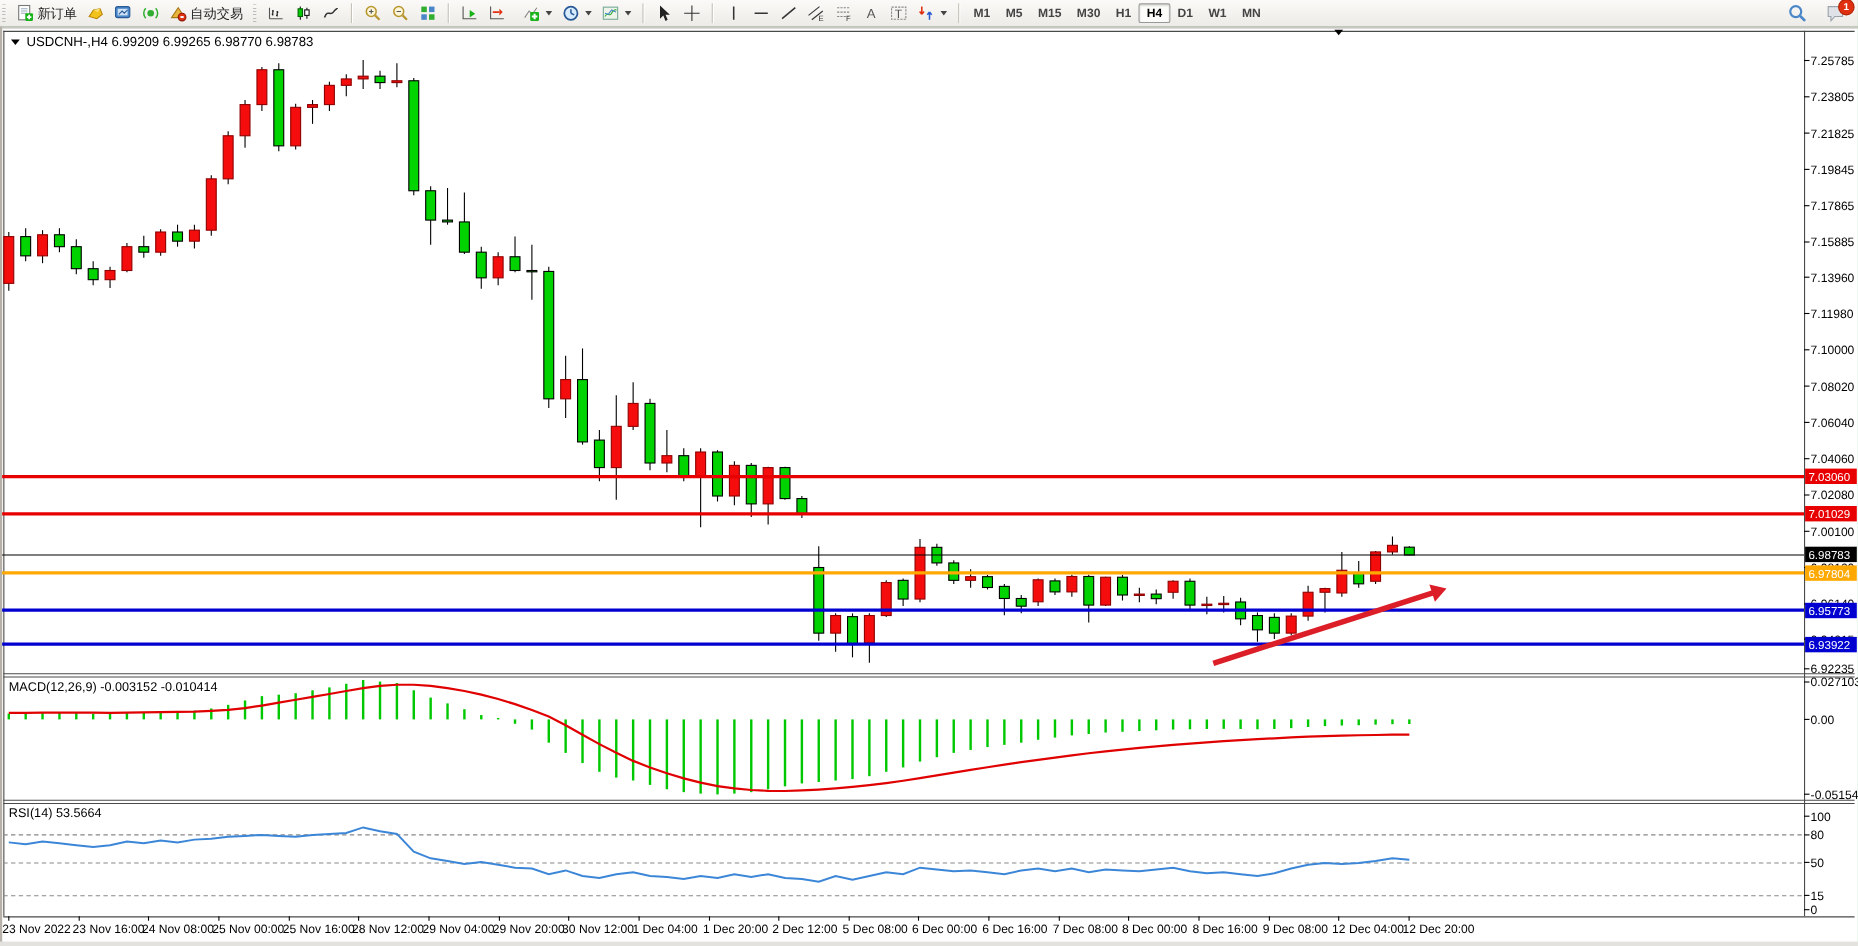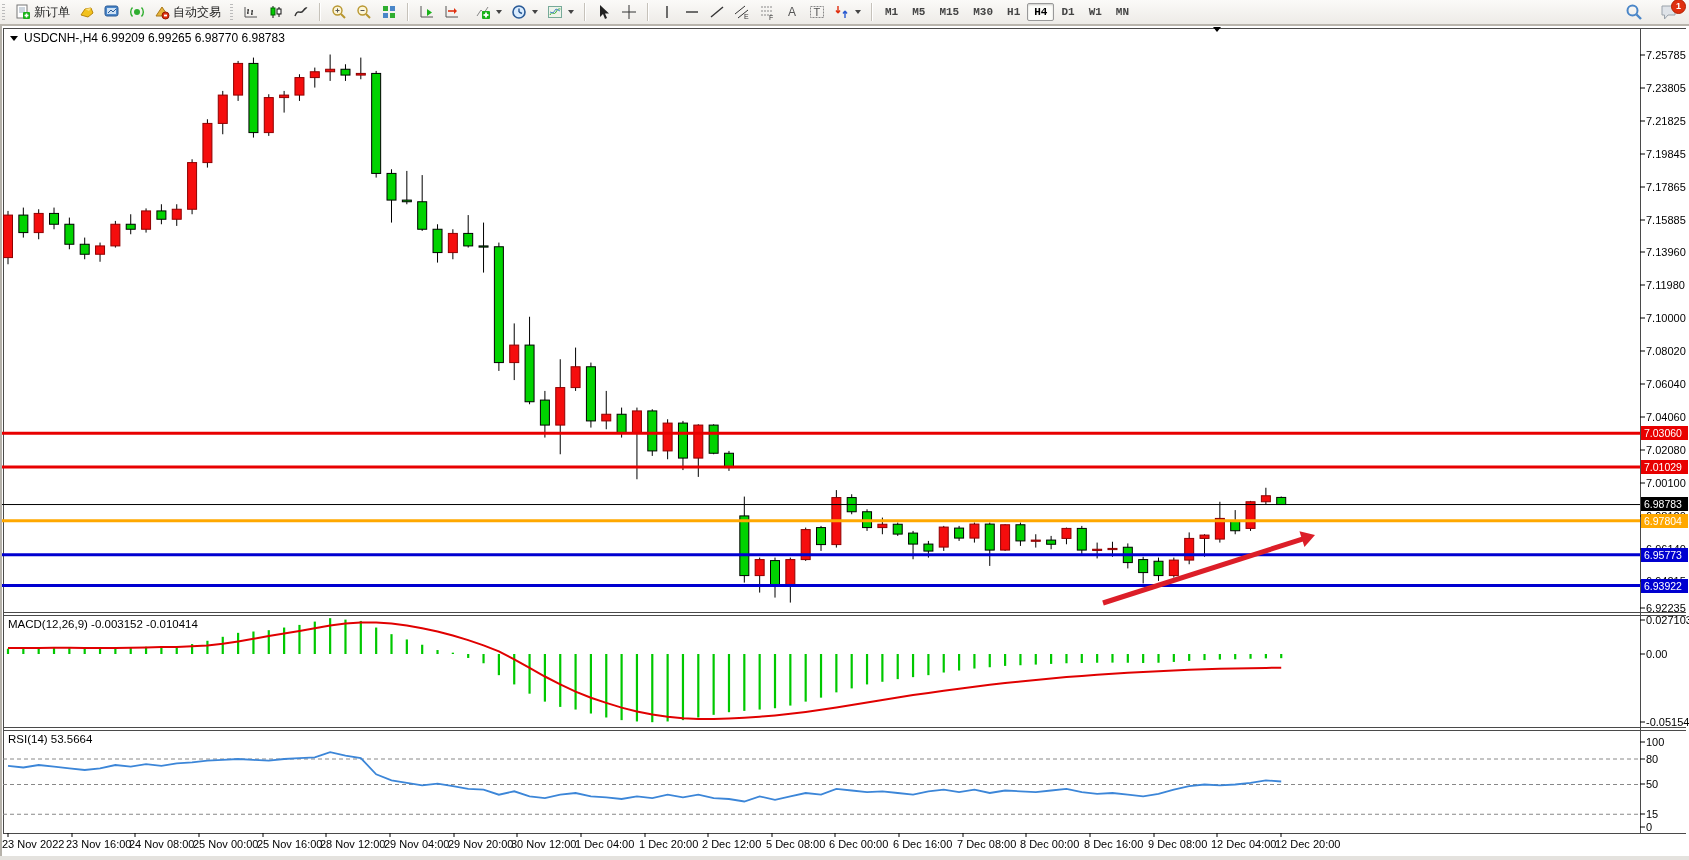--- a/index.html
+++ b/index.html
@@ -8,21 +8,21 @@
   #toolbar{position:absolute;top:0;left:0;width:1689px;height:24px;
     background:linear-gradient(#fbfaf8,#edebe7);border-bottom:1px solid #b9b5ad;
     display:flex;align-items:center;font-size:12px;color:#222;z-index:5;}
   .grp{display:flex;align-items:center;height:22px;padding:0 3px;}
   .vsep{width:1px;height:18px;background:#c6c2ba;margin:0 3px;box-shadow:1px 0 0 #fff;}
   .grip{width:3px;height:16px;margin:0 2px;background:repeating-linear-gradient(#bbb 0 1px,transparent 1px 3px);}
   .tbtn{display:flex;align-items:center;gap:3px;padding:1px 3px;border:1px solid transparent;border-radius:2px;height:20px;box-sizing:border-box;cursor:default;}
   .tbi{width:17px;height:16px;display:inline-flex;align-items:center;justify-content:center;}
   .tlabel{font-size:12px;white-space:nowrap;}
   .caret{width:0;height:0;border-left:3px solid transparent;border-right:3px solid transparent;border-top:4px solid #444;margin-left:2px;}
-  .tf{padding:2px 6px;font-size:11px;font-weight:bold;color:#444;border:1px solid transparent;border-radius:2px;font-family:Liberation Mono, monospace;}
+  .tf{padding:2px 6px;font-size:11px;font-weight:bold;color:#444;border:1px solid transparent;border-radius:2px;}
   .tf.active{background:#fdfdfa;border-color:#999;box-shadow:inset 0 1px 2px rgba(0,0,0,.2);color:#000;}
   #right-tools{margin-left:auto;display:flex;align-items:center;padding-right:8px;gap:10px;}
   .badge{position:absolute;top:-4px;right:-6px;background:#e03010;color:#fff;border-radius:50%;
     width:13px;height:13px;font-size:9px;line-height:13px;text-align:center;font-weight:bold;border:1px solid #b02000;}
   
   #left-edge{position:absolute;left:0;top:24px;width:2px;height:836px;background:#b6b2aa;}
   #bottom-edge{position:absolute;left:0;top:856px;width:1689px;height:4px;background:#e4e2de;}
   svg text{font-family:"Liberation Sans",sans-serif;}
 </style>
 </head>

